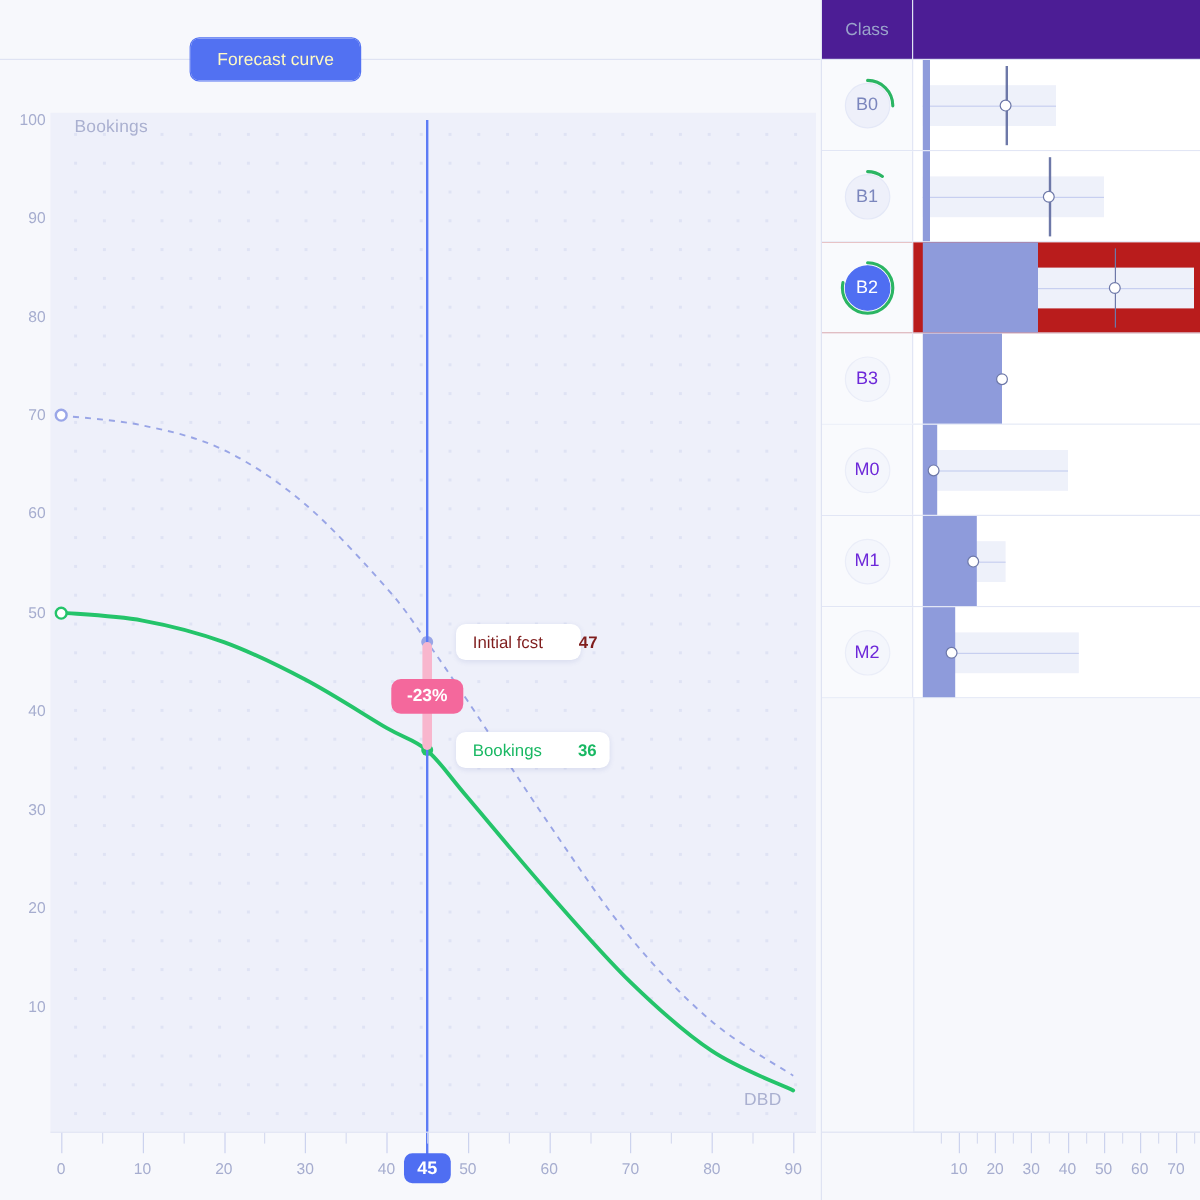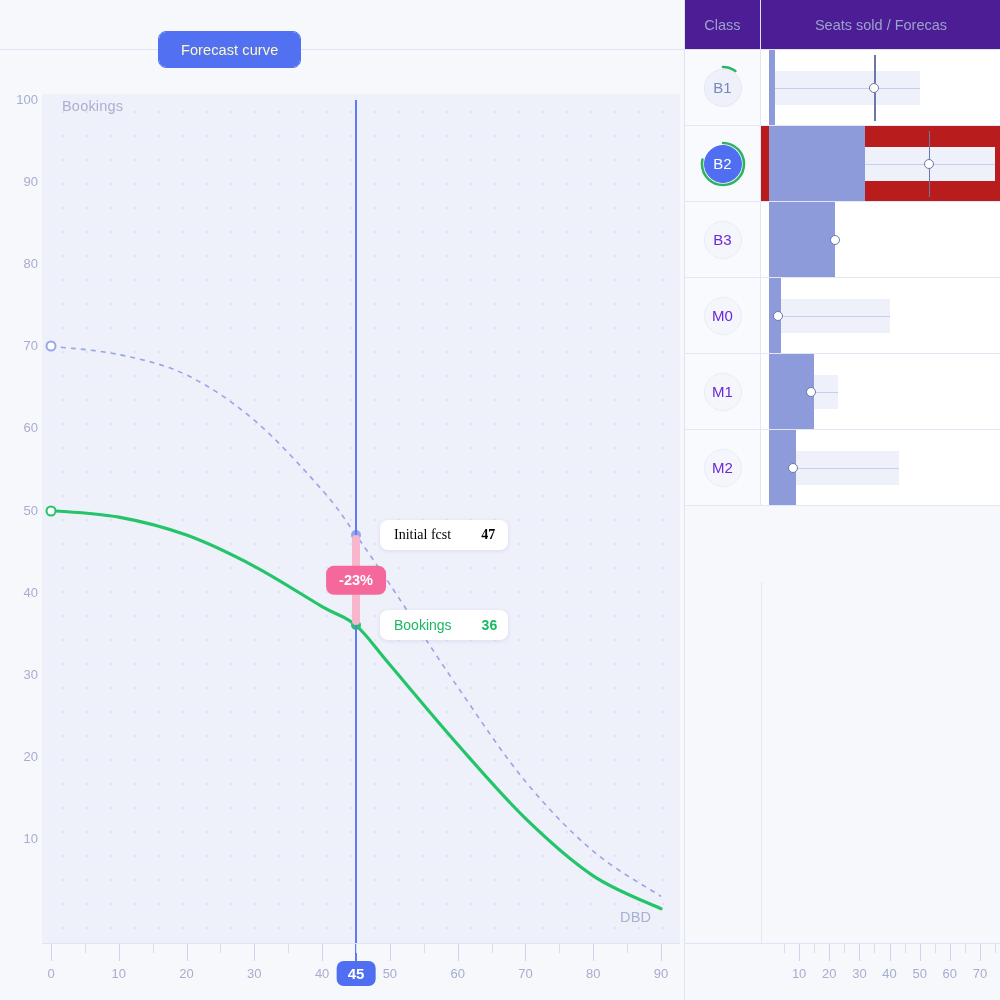--- a/index.html
+++ b/index.html
@@ -105,21 +105,21 @@
   
   .pill {
     position: absolute; display: flex; align-items: center;
     background: #ffffff; border-radius: 8px;
     padding: 7px 14px; height: 30px;
     box-shadow: 0 1px 4px rgba(80,95,170,.13);
     font-size: 14px; white-space: nowrap;
   }
   .pill .pill-label { flex: 1; }
   .pill .pill-value { font-weight: bold; margin-left: 30px; }
-  #pill-fcst { left: 380px; top: 536px; width: 128px; color: #000000; font-family: Liberation Serif, serif; }
+  #pill-fcst { left: 380px; top: 536px; width: 104px; color: #7f1d1d; }
   #pill-book { left: 380px; top: 646px; width: 128px; color: #19b863; }
 
   
   #right-panel {
     position: absolute; left: 684px; top: 0; width: 316px; height: 1000px;
     background: #f7f8fc; border-left: 1px solid #dfe3f3;
   }
   #thead {
     position: absolute; left: 0; top: 0; width: 316px; height: 50px;
     border-bottom: 1px solid #dfe3f3;
@@ -281,24 +281,40 @@
         <div class="xlabel" style="left: 551.222px;">80</div>
         <div class="xminor" style="left: 585.111px;"></div>
         <div class="xmajor" style="left: 619px;"></div>
         <div class="xlabel" style="left: 619px;">90</div>
       </div>
   </div>
 
   <div id="right-panel">
     <div id="thead">
       <div class="th" id="th-class">Class</div>
-      <div class="th" id="th-seats">Seats sold / Forecas</div>
     </div>
 
     <div id="rows">
+        <div class="row">
+          <div class="row-class">
+            <div class="avatar-wrap">
+              <svg class="arc" viewBox="0 0 46 46">
+                <circle cx="23" cy="23" r="21" fill="none" stroke="#2bb563" stroke-width="2.6" stroke-linecap="round" stroke-dasharray="32.98672286269283 131.94689145077132" transform="rotate(-90 23 23)"></circle>
+              </svg>
+              <div class="avatar">B0</div>
+            </div>
+          </div>
+          <div class="row-chart">
+            <div class="band" style="left: 8px; width: 111.493px;"></div>
+            <div class="bandline" style="left: 8px; width: 111.493px;"></div>
+            <div class="bar" style="left: 8px; width: 6.02667px;"></div>
+            <div class="whisker" style="left: 77.3067px;"></div>
+            <div class="dot" style="left: 77.3067px;"></div>
+          </div>
+        </div>
         <div class="row">
           <div class="row-class">
             <div class="avatar-wrap">
               <svg class="arc" viewBox="0 0 46 46">
                 <circle cx="23" cy="23" r="21" fill="none" stroke="#2bb563" stroke-width="2.6" stroke-linecap="round" stroke-dasharray="13.194689145077133 131.94689145077132" transform="rotate(-90 23 23)"></circle>
               </svg>
               <div class="avatar">B1</div>
             </div>
           </div>
           <div class="row-chart">

